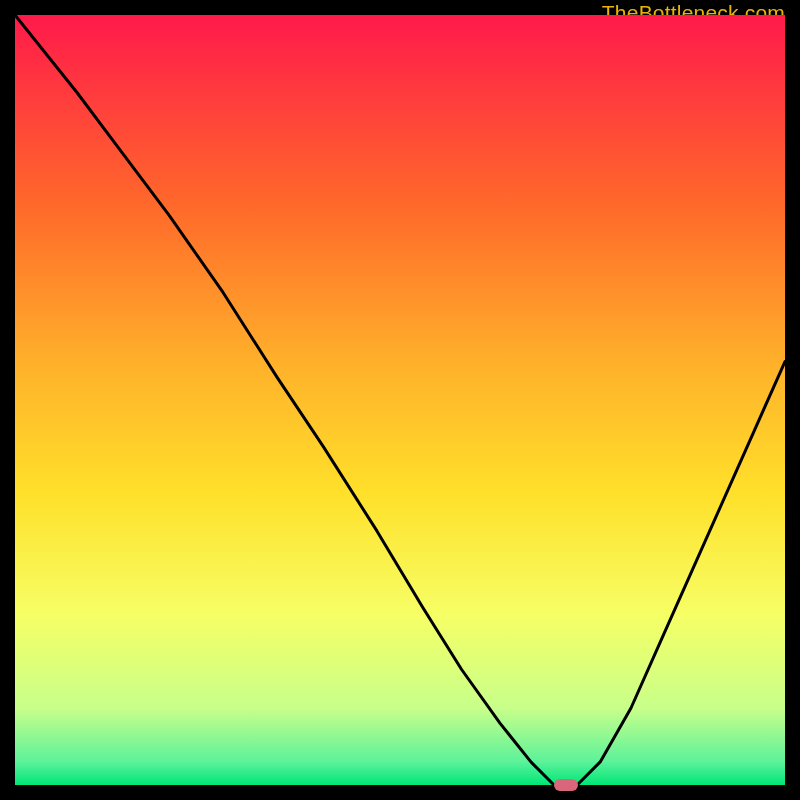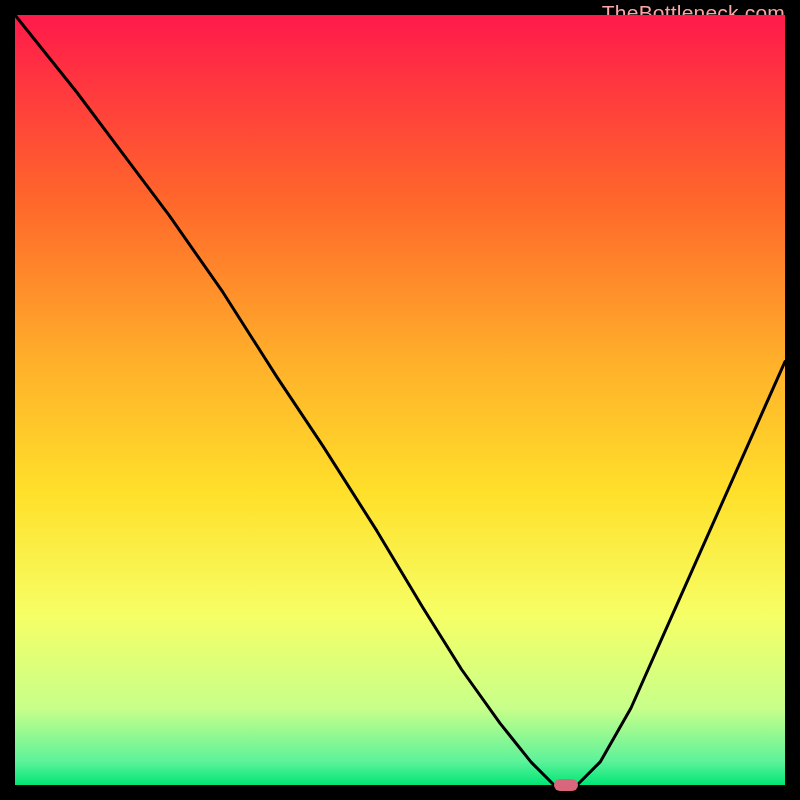--- a/index.html
+++ b/index.html
@@ -23,21 +23,21 @@
     position: absolute;
     left: 0;
     top: 0;
     width: 770px;
     height: 770px;
   }
   .watermark {
     position: absolute;
     top: -14px;
     right: 0;
-    color: #fca5a5;
+    color: #eab308;
     font-size: 21px;
     font-weight: 500;
     letter-spacing: 0.2px;
   }
   .marker {
     position: absolute;
     width: 24px;
     height: 12px;
     border-radius: 6px;
     background: #d9667a;

